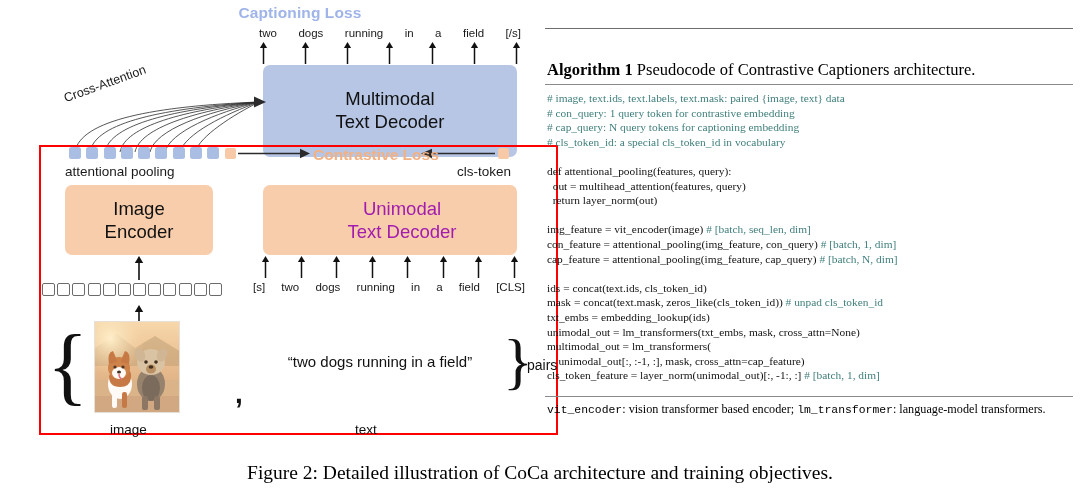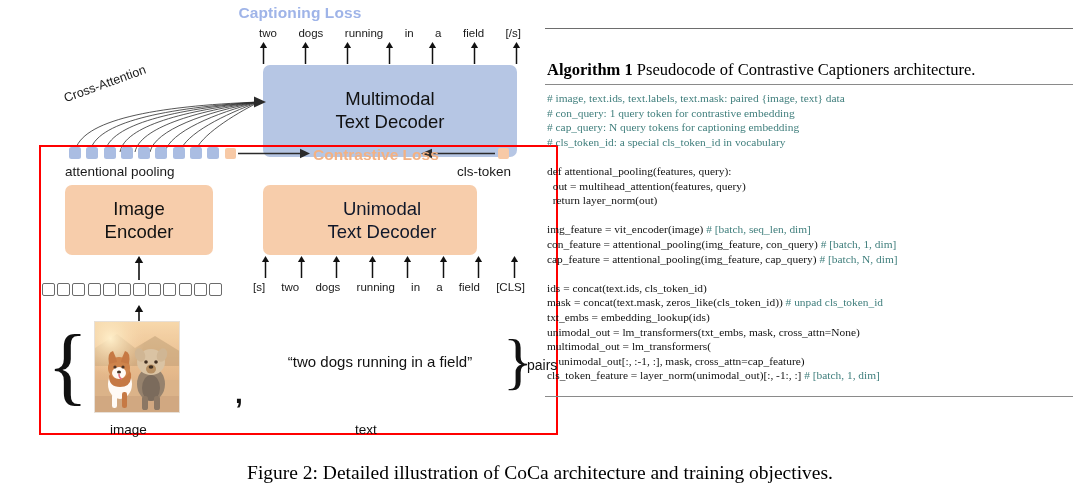--- a/index.html
+++ b/index.html
@@ -118,25 +118,25 @@
   #image-encoder-box {
     left: 30px; top: 185px;
     width: 148px; height: 70px;
     background: #f7cdab; border-radius: 7px;
     display: flex; flex-direction: column;
     align-items: center; justify-content: center;
     font-size: 18.5px; color: #111; line-height: 1.25;
   }
   #unimodal-box {
     left: 228px; top: 185px;
-    width: 214px; height: 70px;
+    width: 254px; height: 70px;
     background: #f7cdab; border-radius: 7px;
     display: flex; flex-direction: column;
     align-items: center; justify-content: center;
-    font-size: 18.5px; color: #0f172a; line-height: 1.25; padding-left: 24px;
+    font-size: 18.5px; color: #a21caf; line-height: 1.25; padding-left: 24px;
   }
 
   
   #img-enc-arrow { left: 98px; top: 256px; width: 12px; height: 24px; }
   
   #img-patch-arrow { left: 98px; top: 305px; width: 12px; height: 22px; }
 
   
   #patch-squares {
     left: 7px; top: 283px;
@@ -529,15 +529,16 @@
 <span>mask = concat(text.mask, zeros_like(cls_token_id)) </span><span class="cmt"># unpad cls_token_id</span>
 <span>txt_embs = embedding_lookup(ids)</span>
 <span>unimodal_out = lm_transformers(txt_embs, mask, cross_attn=None)</span>
 <span>multimodal_out = lm_transformers(</span>
 <span>    unimodal_out[:, :-1, :], mask, cross_attn=cap_feature)</span>
 <span>cls_token_feature = layer_norm(unimodal_out)[:, -1:, :] </span><span class="cmt"># [batch, 1, dim]</span>
 </div>
 
 
   <div class="rule-thin" style="margin-top:9px;"></div>
+  <div id="algo-footer"><span class="mono">vit_encoder</span><span>: vision transformer based encoder; </span><span class="mono">lm_transformer</span><span>: language-model transformers.</span></div>
 </div>
 
 <div id="figure-caption">Figure 2: Detailed illustration of CoCa architecture and training objectives.</div>
 
 </body></html>

